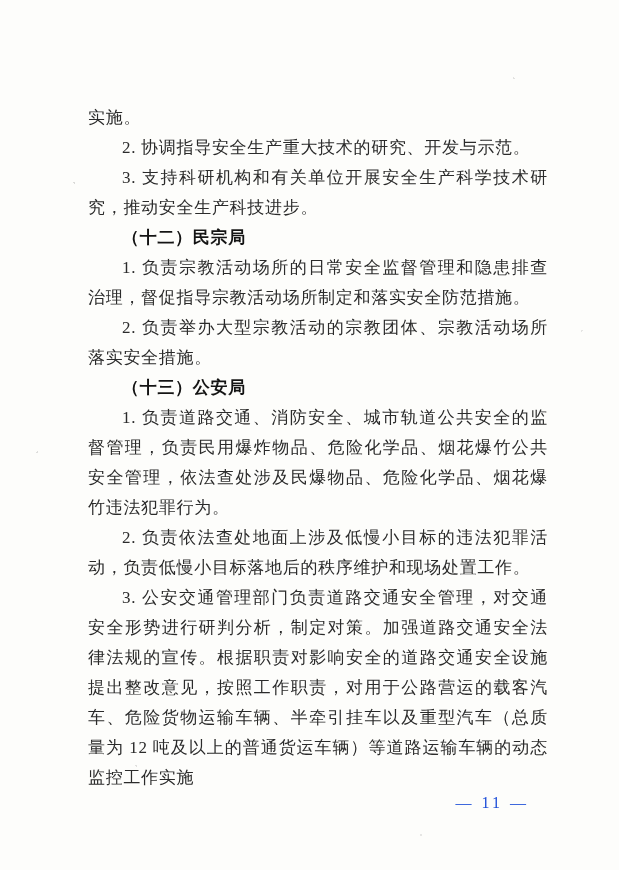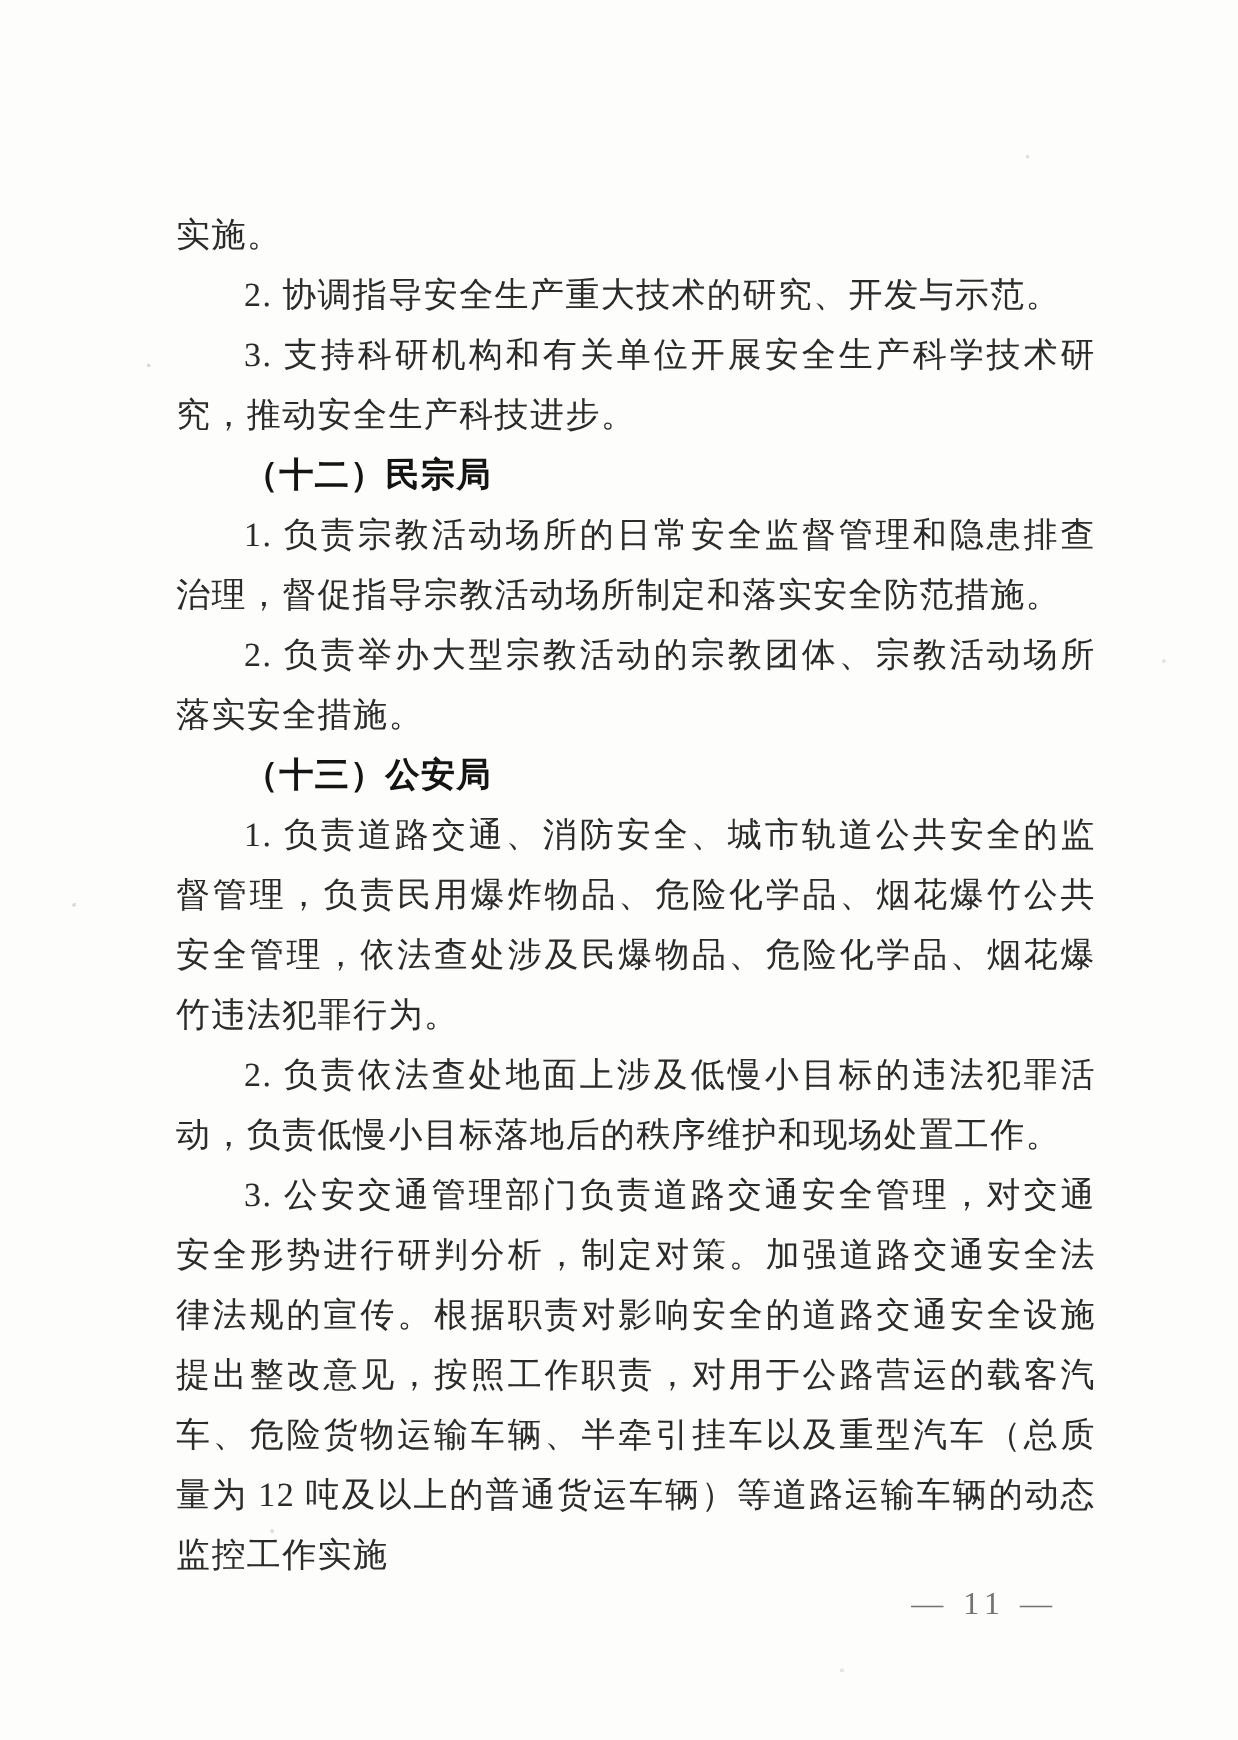--- a/index.html
+++ b/index.html
@@ -51,21 +51,21 @@
     font-weight: bold;
     color: #141414;
     text-align: left;
   }
   .page-number {
     position: absolute;
     right: 90px;
     bottom: 58px;
     font-size: 16px;
     letter-spacing: 3px;
-    color: #737373;
+    color: #1d4ed8;
     white-space: nowrap;
   }
 </style>
 </head>
 <body>
 
 <div class="page">
   <div class="noise"></div>
 
   <div class="content">

